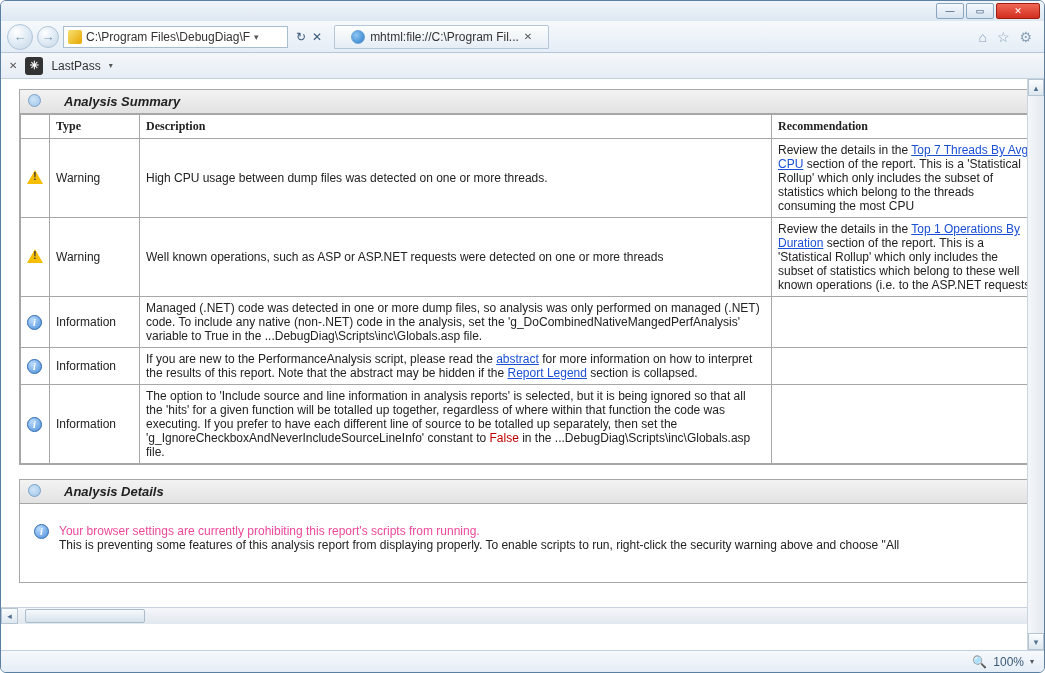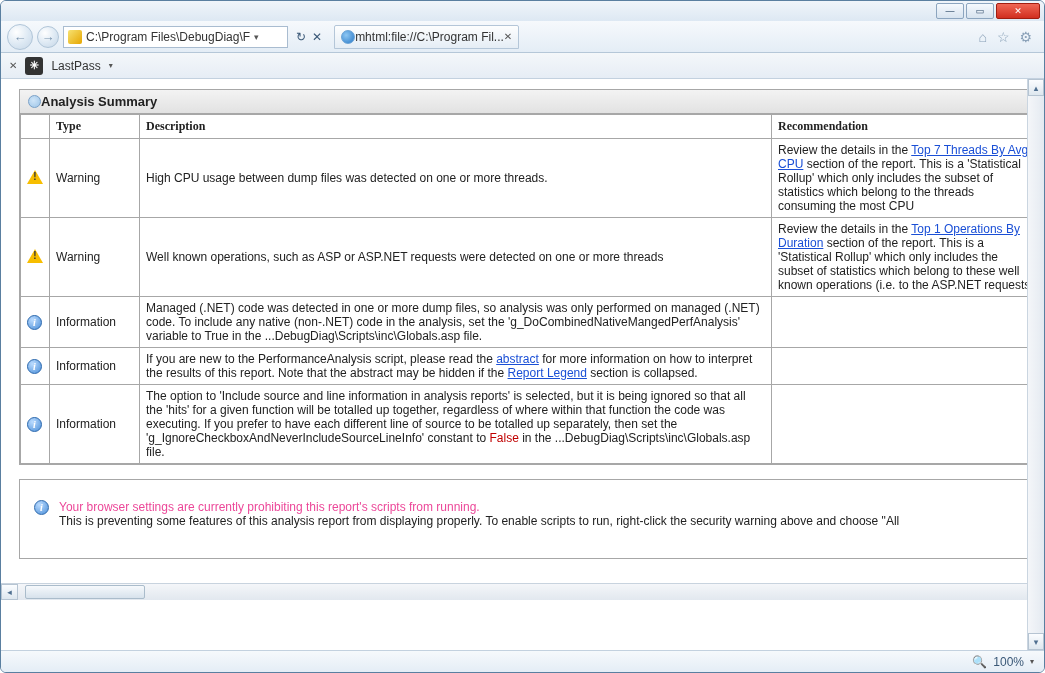--- a/index.html
+++ b/index.html
@@ -71,21 +71,21 @@
 .addrbox .favicon { width: 14px; height: 14px; margin-right: 4px; background: linear-gradient(135deg,#f7e272,#e6a600); border-radius:2px; }
 .addrdrop { color:#555; font-size:9px; margin-left:4px; }
 .addrbtns { display:flex; gap:6px; margin-left:4px; color:#3a5877; }
 .addrbtns span { font-size:12px; }
 .tab {
   height: 24px;
   background: linear-gradient(to bottom,#fdfefe,#e5edf5);
   border: 1px solid #b4c6d8;
   border-radius: 2px 2px 0 0;
   display: flex; align-items: center;
-  padding: 0 6px; 
+  padding: 0 16px; gap: 5px;
   margin-left: 8px;
   font-size: 12px; color: #333; justify-content: center;
 }
 .tab .ieicon { width:14px; height:14px; border-radius:50%; background: radial-gradient(circle at 35% 35%, #8ec7f3, #2a7ac8); border:1px solid #6aa3d6; }
 .tab .x { color:#555; font-size:10px; }
 .chromebtns { margin-left:auto; display:flex; gap:10px; color:#8aa1b8; font-size:14px; padding-right:6px; }
 .lpbar {
   height: 26px;
   background: linear-gradient(to bottom,#f4f7fa,#e6edf5);
   border-bottom: 1px solid #c3d1df;
@@ -102,22 +102,22 @@
   width: 1060px;
 }
 .section {
   border: 1px solid #a7a7a7;
   margin-bottom: 14px;
 }
 .section-header {
   background: linear-gradient(to bottom,#f3f3f3,#e2e2e2);
   border-bottom: 1px solid #a7a7a7;
   padding: 4px 8px;
-  display:flex; align-items:center; gap:0;
-  font-weight:bold; font-size:13px; color:#222;
+  display:flex; align-items:flex-start; gap:23px;
+  font-weight:bold; font-size:13px; color:#222;font-style:italic;
 }
 .bullet-radio {
   width:13px; height:13px; border-radius:50%; border:1px solid #7aa1c8;
   background: radial-gradient(circle at 40% 40%, #cfe5f8, #9dc5e8);
 }
 .tbl {
   width: 100%;
   border-collapse: collapse;
   font-size: 12px;
   color:#222;
@@ -299,20 +299,24 @@
               <td>
                 <span>The option to 'Include source and line information in analysis reports' is selected, but it is being ignored so that all the 'hits' for a given function will be totalled up together, regardless of where within that function the code was executing. If you prefer to have each different line of source to be totalled up separately, then set the 'g_IgnoreCheckboxAndNeverIncludeSourceLineInfo' constant to </span><span class="red bold">False</span><span> in the ...DebugDiag\Scripts\inc\Globals.asp file.</span>
               </td>
               <td></td>
             </tr>
           </tbody>
         </table>
       </div>
 
       <div class="section">
+        <div class="section-header">
+          <span class="bullet-radio"></span>
+          <span>Analysis Details</span>
+        </div>
         <div class="details-body">
           <div class="details-line">
             <span class="info-icon">i</span>
             <div class="details-text">
               <span class="head">Your browser settings are currently prohibiting this report's scripts from running.</span><br>
               <span>This is preventing some features of this analysis report from displaying properly. To enable scripts to run, right-click the security warning above and choose "All</span>
             </div>
           </div>
         </div>
       </div>

